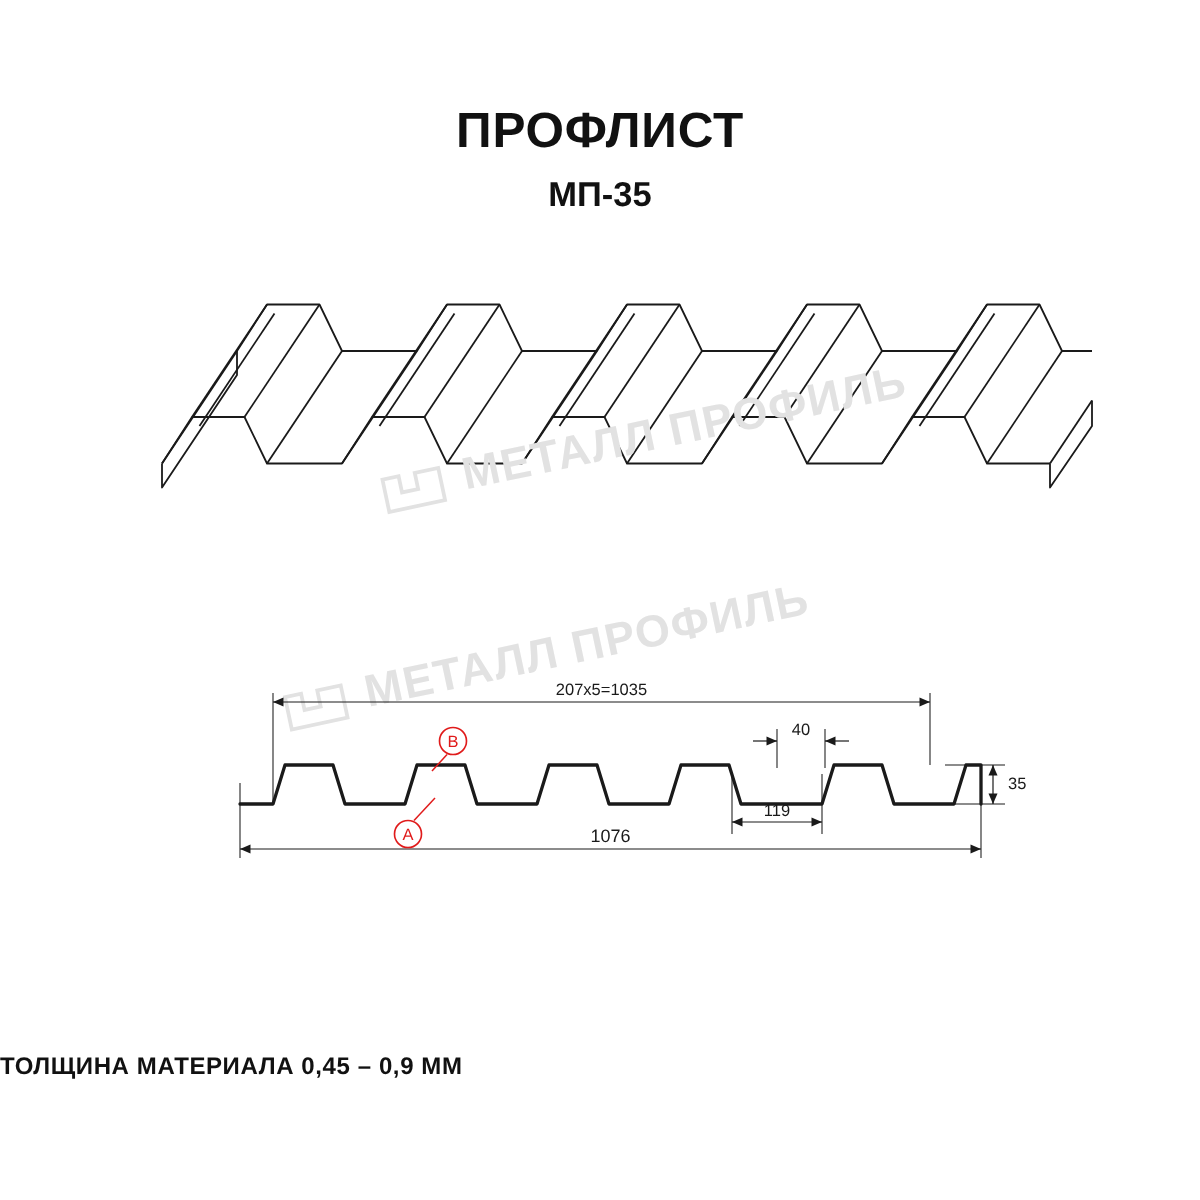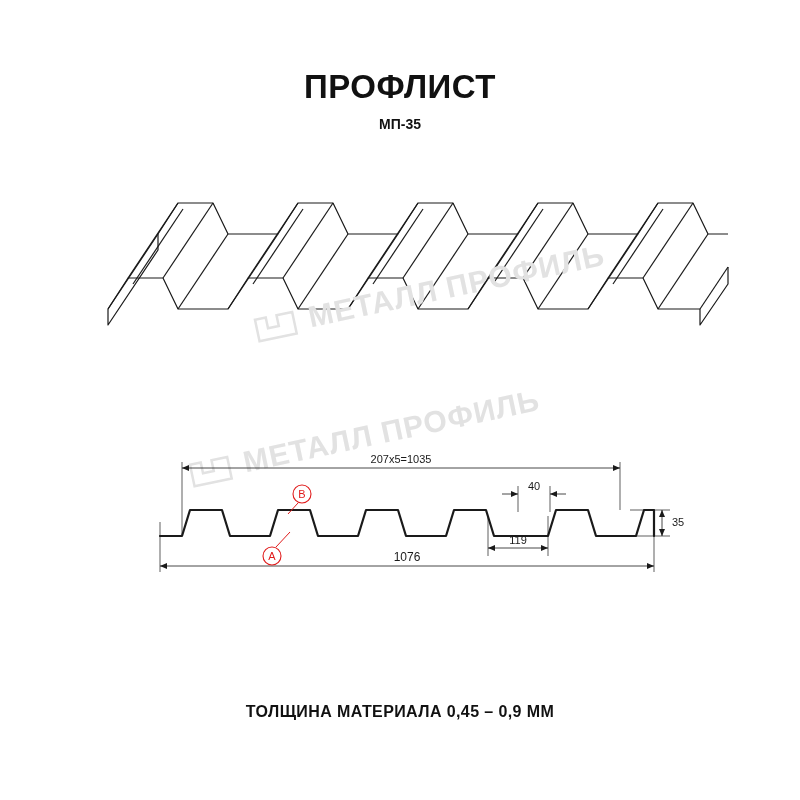--- a/index.html
+++ b/index.html
@@ -29,30 +29,30 @@
     font-weight: bold;
     letter-spacing: 0.5px;
     color: #111;
   }
   .subtitle {
     position: absolute;
     left: 0;
     right: 0;
     top: 116px;
     text-align: center;
-    font-size: 14px;
+    font-size: 23px;
     font-weight: bold;
     color: #111;
   }
   .footer-note {
     position: absolute;
     left: 0;
     right: 0;
     top: 703px;
-    text-align: center;
+    text-align: left;
     font-size: 16px;
     font-weight: bold;
     letter-spacing: 0.4px;
     color: #111;
   }
   .iso-wrap {
     position: absolute;
     left: 60px;
     top: 185px;
     width: 680px;

